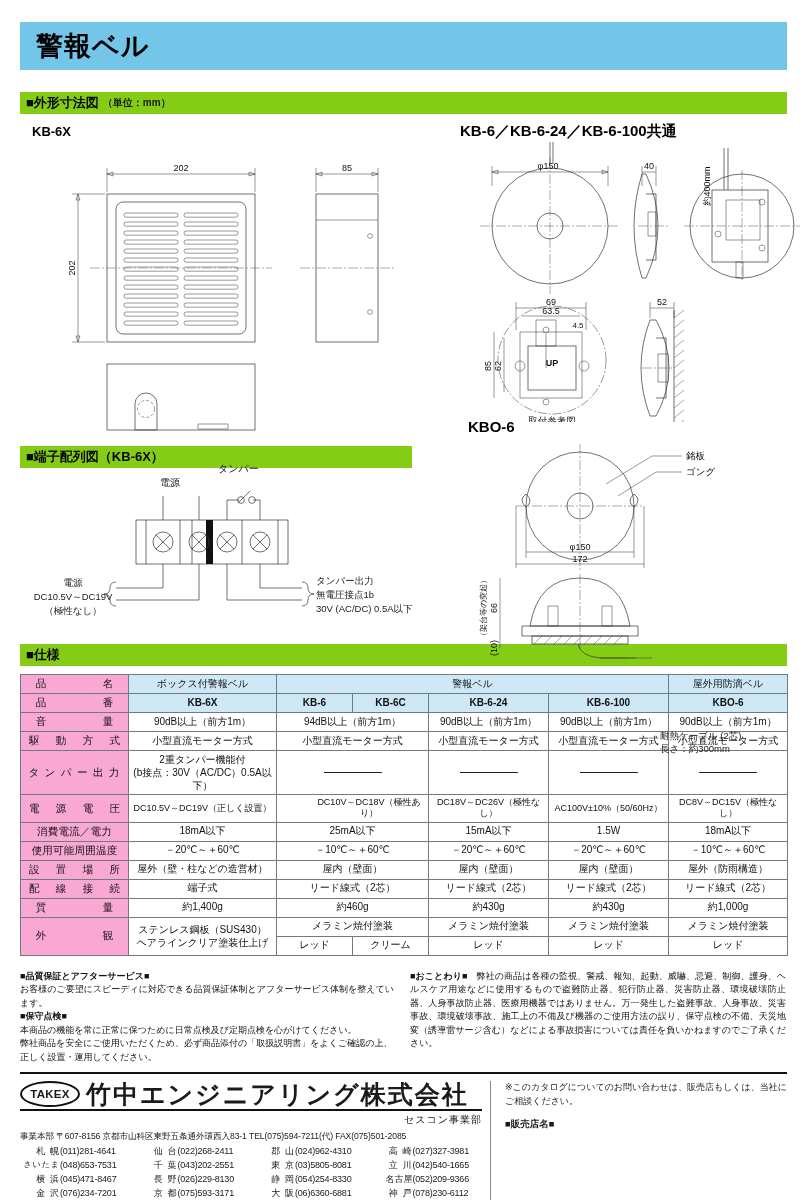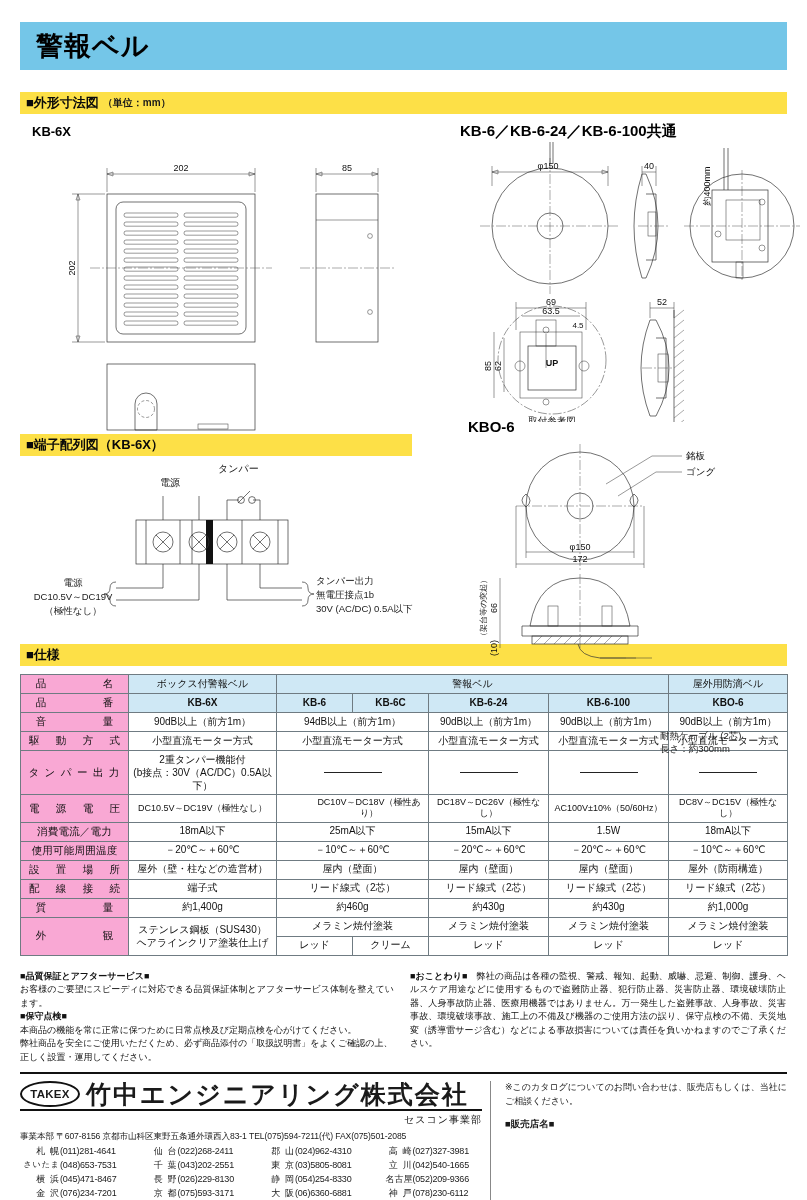--- a/index.html
+++ b/index.html
@@ -23,21 +23,21 @@
     height: 48px;
     display: flex; align-items: center;
     padding-left: 16px;
   }
   .title-banner .t {
     font-size: 27px; font-weight: bold; letter-spacing: 1px; color: #000;
   }
 
   
   .sec-bar {
-    background: #fde047;
+    background: #84cc16;
     height: 22px;
     display: flex; align-items: center;
     padding-left: 6px;
     margin-top: 22px;
   }
   .sec-bar .lbl { font-size: 13px; font-weight: bold; color: #0a0a0a; }
   .sec-bar .unit { font-size: 10px; font-weight: bold; margin-left: 4px; }
   .sec-bar.wide { width: 100%; }
   .sec-bar.half { width: 392px; }
 
@@ -371,21 +371,21 @@
       <text class="dimtxt sm" x="26" y="172" text-anchor="middle" transform="rotate(-90 26 172)">（架台等の突起）</text>
       <line class="ln-t" x1="40" y1="200" x2="40" y2="212"></line>
       <text class="dimtxt" x="37" y="212" text-anchor="middle" transform="rotate(-90 37 212)">(10)</text>
     </svg>
 
     <div style="position:absolute; left:640px; top:612px; font-size:9.5px; line-height:1.35;">
       <div>耐熱ケーブル (2芯)</div>
       <div>長さ：約300mm</div>
     </div>
 
-    <div class="sec-bar half" style="position:absolute; left:0; top:316px; margin-top:0;">
+    <div class="sec-bar half" style="position:absolute; left:0; top:316px; margin-top:12px;">
       <span class="lbl">■端子配列図（KB-6X）</span>
     </div>
 
     <svg width="392" height="168" style="position:absolute; left:0px; top:344px;">
 
       <rect class="ln" x="116" y="58" width="152" height="44"></rect>
       <line class="ln" x1="126" y1="58" x2="126" y2="102"></line>
       <line class="ln" x1="258" y1="58" x2="258" y2="102"></line>
       <line class="ln" x1="160" y1="58" x2="160" y2="102"></line>
       <line class="ln" x1="172" y1="58" x2="172" y2="102"></line>
@@ -501,21 +501,21 @@
           <span>2重タンパー機能付</span><br>
           <span>(b接点：30V（AC/DC）0.5A以下）</span>
         </td>
         <td colspan="2"><span class="dash"></span></td>
         <td><span class="dash"></span></td>
         <td><span class="dash"></span></td>
         <td><span class="dash"></span></td>
       </tr>
       <tr>
         <th class="rowhead">電　源　電　圧</th>
-        <td style="font-size:9px;">DC10.5V～DC19V（極性なし）</td>
+        <td style="font-size:9px;">DC10.5V～DC19V（正しく設置）</td>
         <td colspan="2" style="font-size:9px;padding-left:34px;">DC10V～DC18V（極性あり）</td>
         <td style="font-size:9px;">DC18V～DC26V（極性なし）</td>
         <td style="font-size:9px;">AC100V±10%（50/60Hz）</td>
         <td style="font-size:9px;">DC8V～DC15V（極性なし）</td>
       </tr>
       <tr>
         <th class="rowhead tight">消費電流／電力</th>
         <td>18mA以下</td>
         <td colspan="2">25mA以下</td>
         <td>15mA以下</td>

